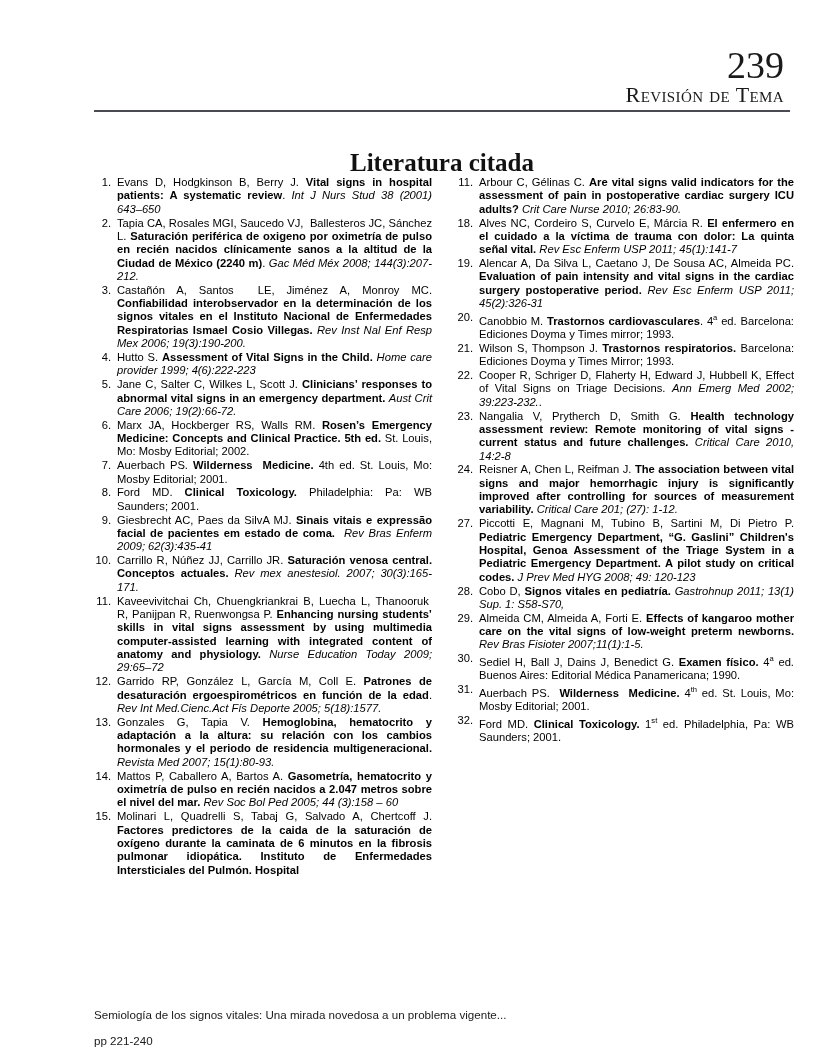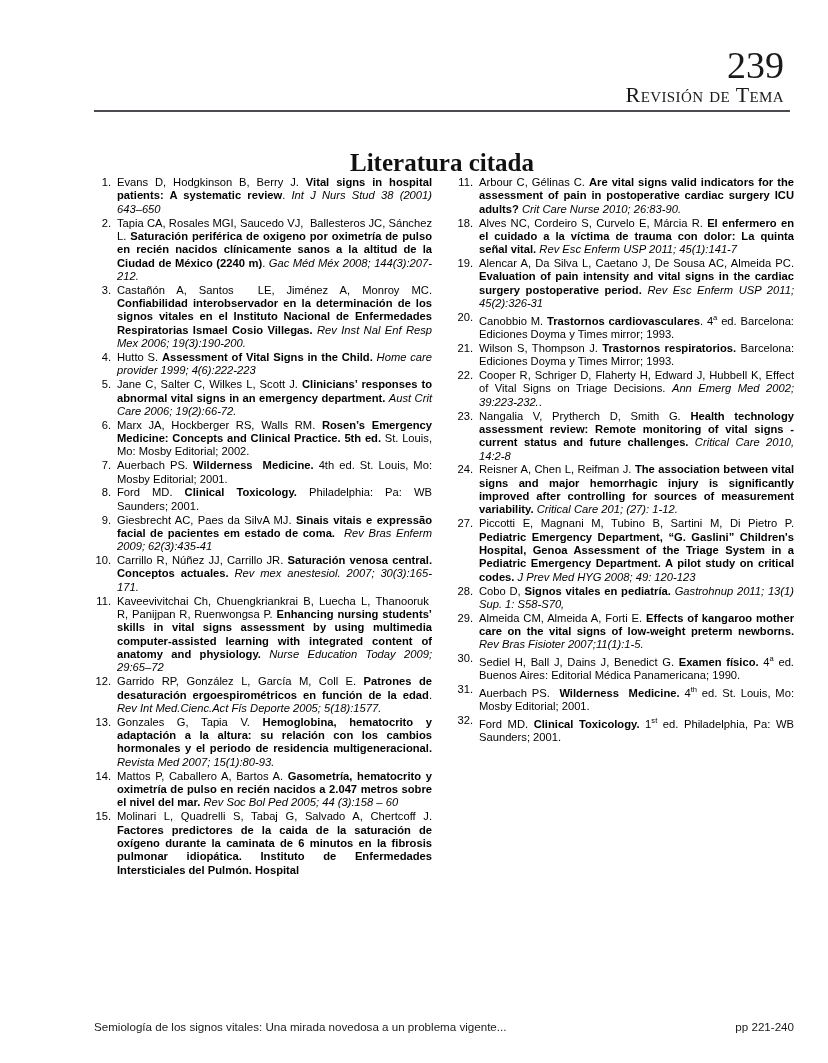--- a/index.html
+++ b/index.html
@@ -120,20 +120,21 @@
     position: absolute;
     left: 94px;
     top: 1008px;
     width: 700px;
     display: flex;
     justify-content: space-between;
     align-items: baseline;
     font-size: 11.6px;
     line-height: 14px;
     color: #1a1a1a;
+    flex-direction: column;
   }
   .footer .pages { white-space: nowrap; margin-top: 12px; }
 </style>
 </head>
 <body>
 
 <div class="page">
 
   <div class="header">
     <div class="page-number">239</div>

